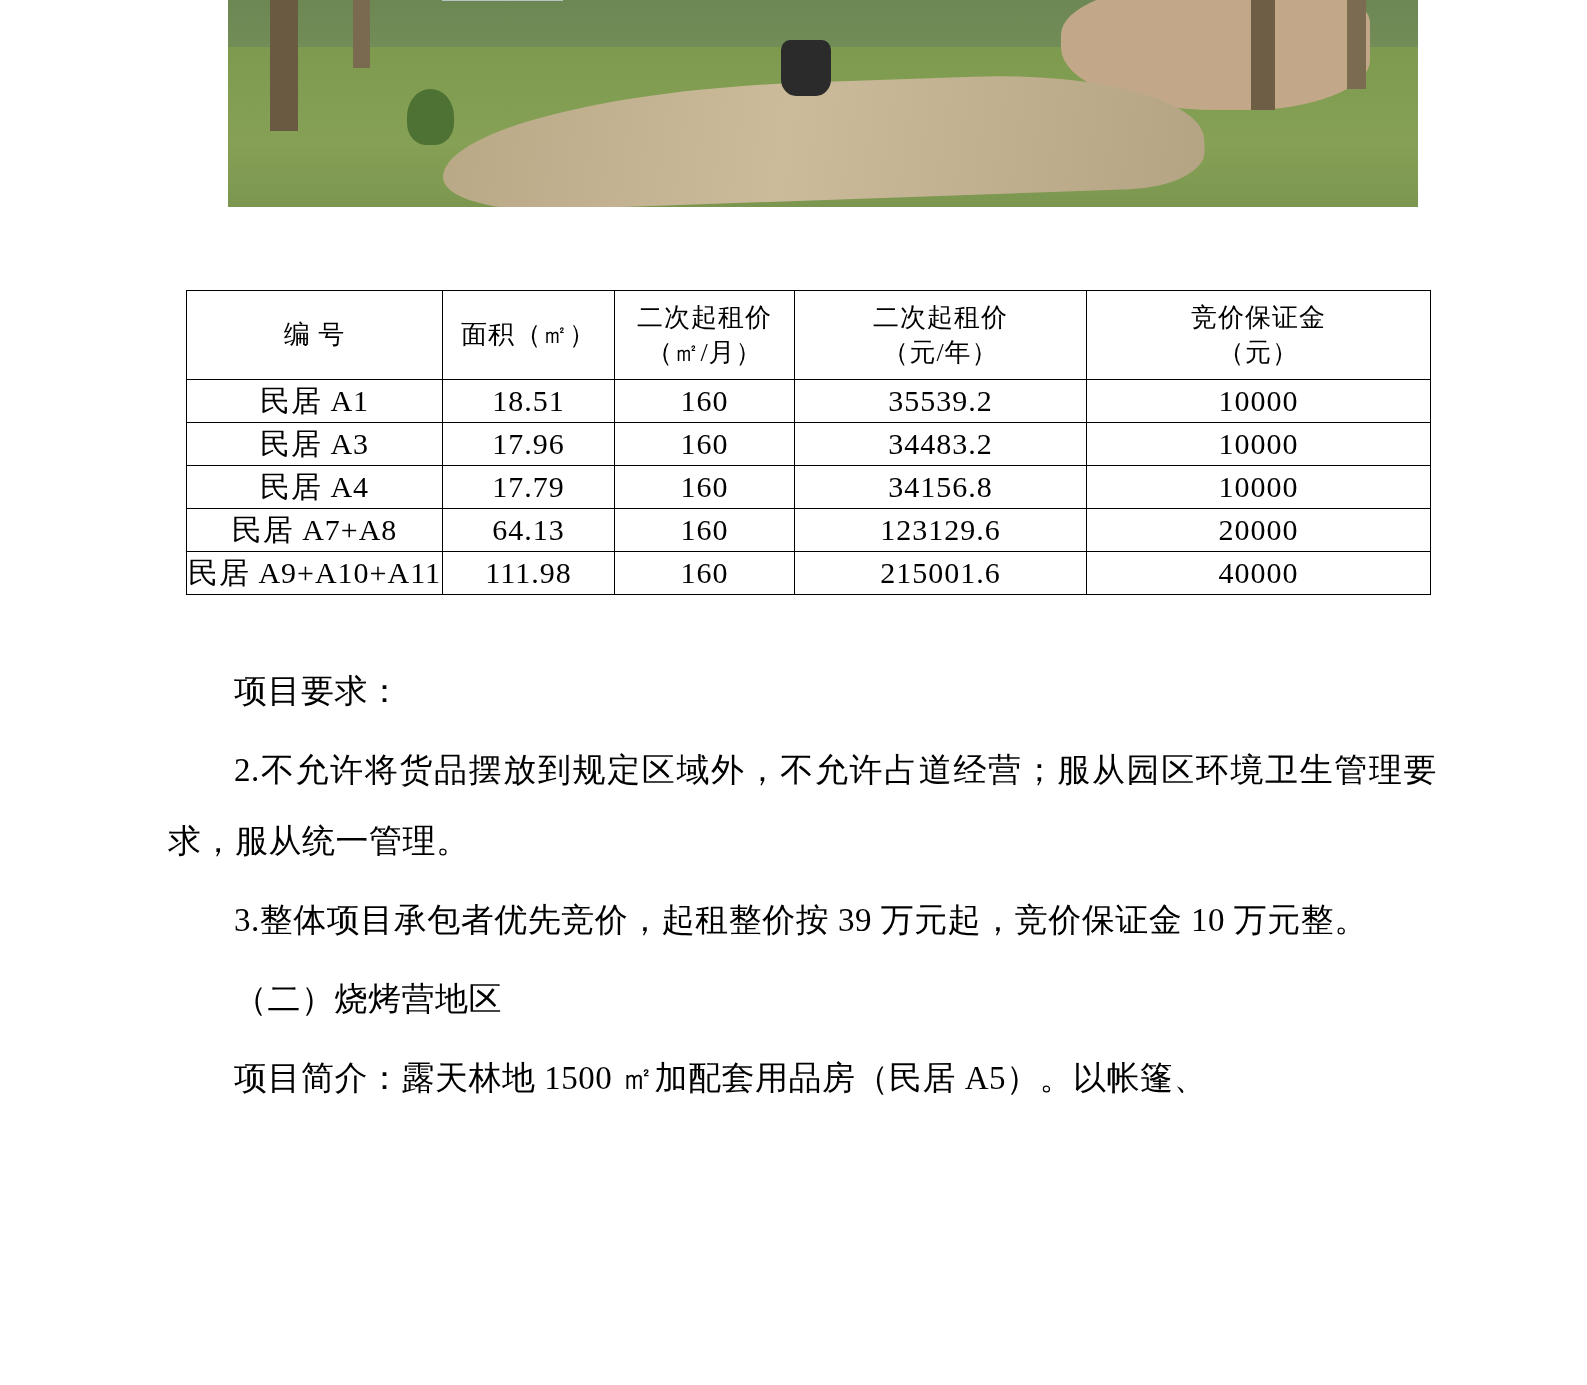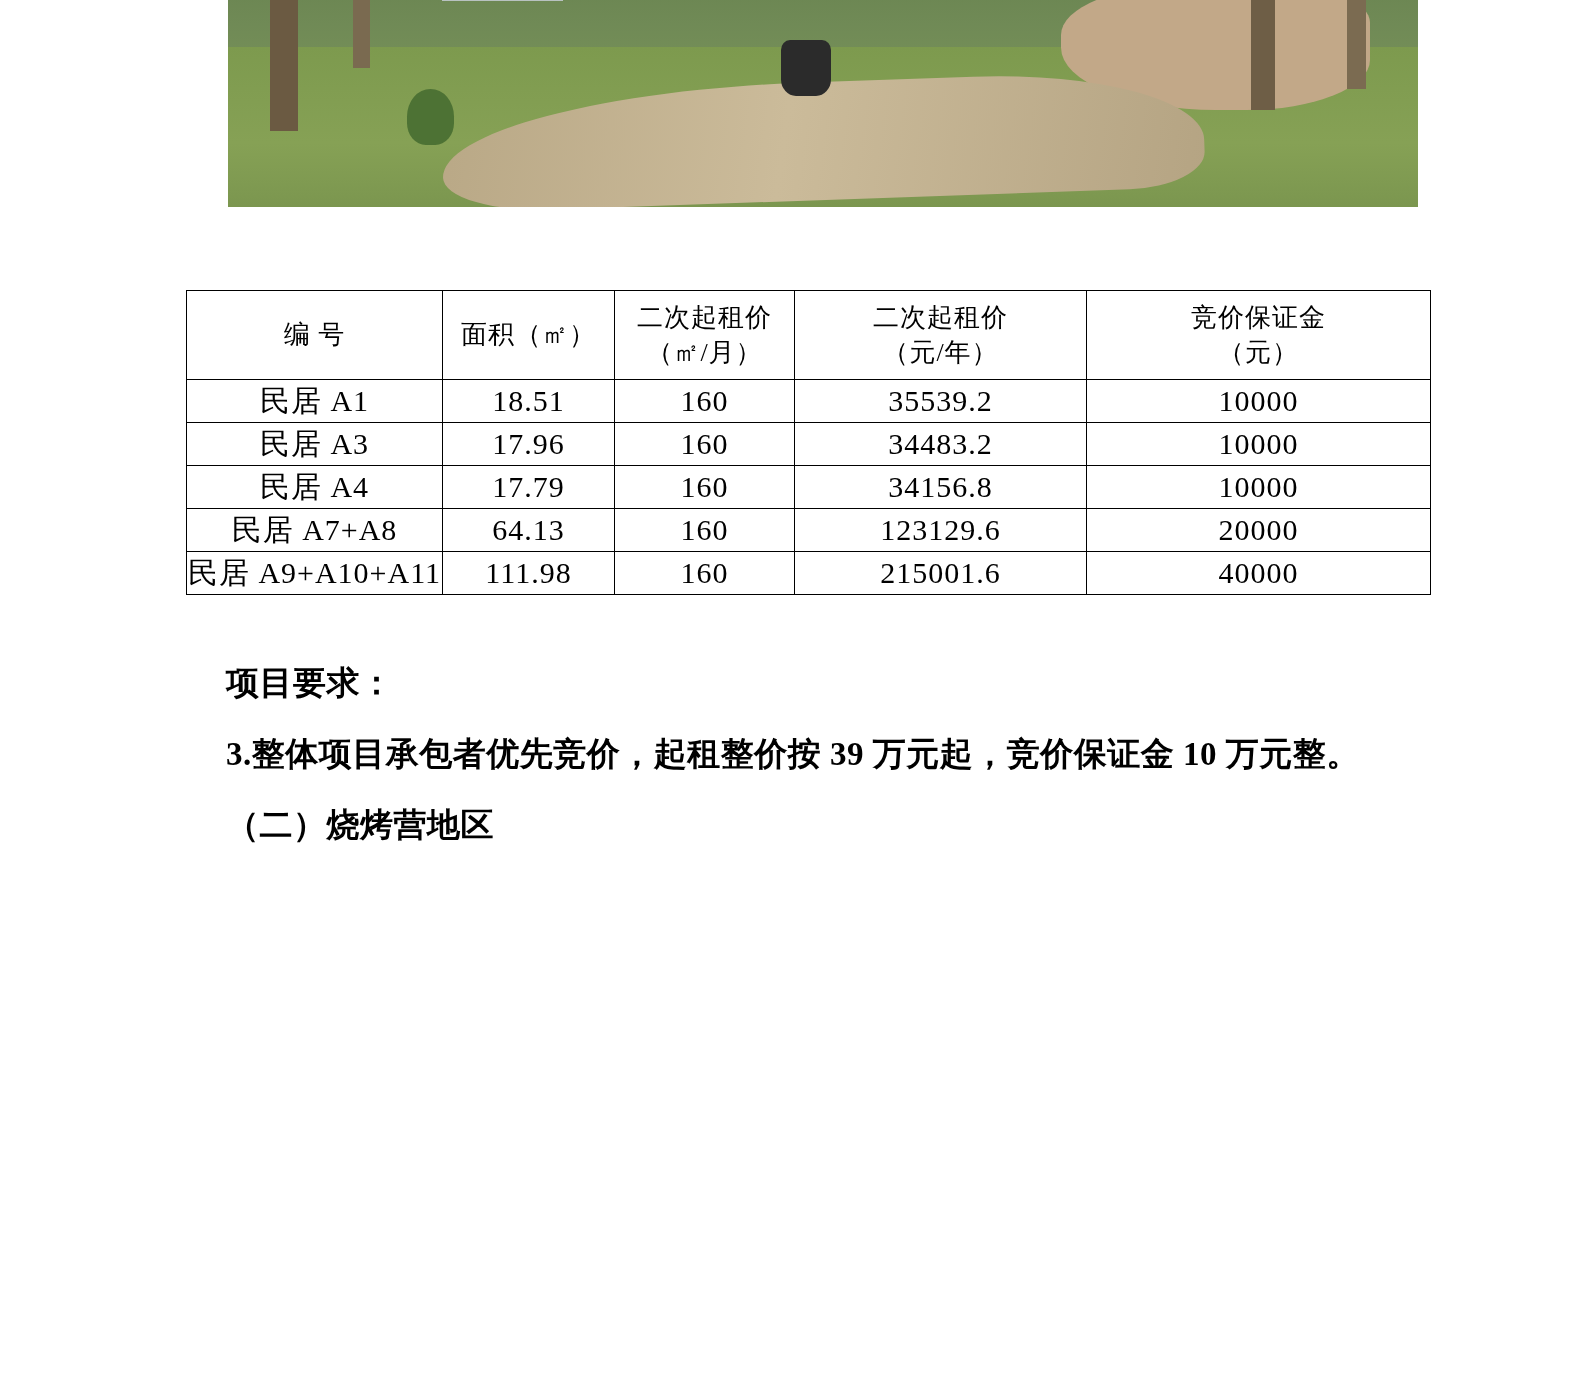--- a/index.html
+++ b/index.html
@@ -106,25 +106,24 @@
   .body-text {
     position: absolute;
     left: 160px;
     top: 648px;
     width: 1285px;
     font-size: 33px;
     line-height: 71px;
     letter-spacing: 0.5px;
   }
   .body-text p {
-    margin: 0;
+    margin: 8px;
     text-indent: 66px;
     text-align: justify;
     text-justify: inter-ideograph;
-    font-weight: bold;
   }
 </style>
 </head>
 <body>
 
 <div class="photo">
 
   <div class="trees"></div>
   <div class="grass"></div>
   <div class="dirt-right"></div>
@@ -203,15 +202,17 @@
       <td class="num">111.98</td>
       <td class="num">160</td>
       <td class="num">215001.6</td>
       <td class="num">40000</td>
     </tr>
   </tbody>
 </table>
 
 <div class="body-text">
   <p>项目要求：</p>
+  <p>2.不允许将货品摆放到规定区域外，不允许占道经营；服从园区环境卫生管理要求，服从统一管理。</p>
   <p>3.整体项目承包者优先竞价，起租整价按 39 万元起，竞价保证金 10 万元整。</p>
   <p>（二）烧烤营地区</p>
+  <p>项目简介：露天林地 1500 ㎡加配套用品房（民居 A5）。以帐篷、</p>
 </div>
 
 </body></html>

